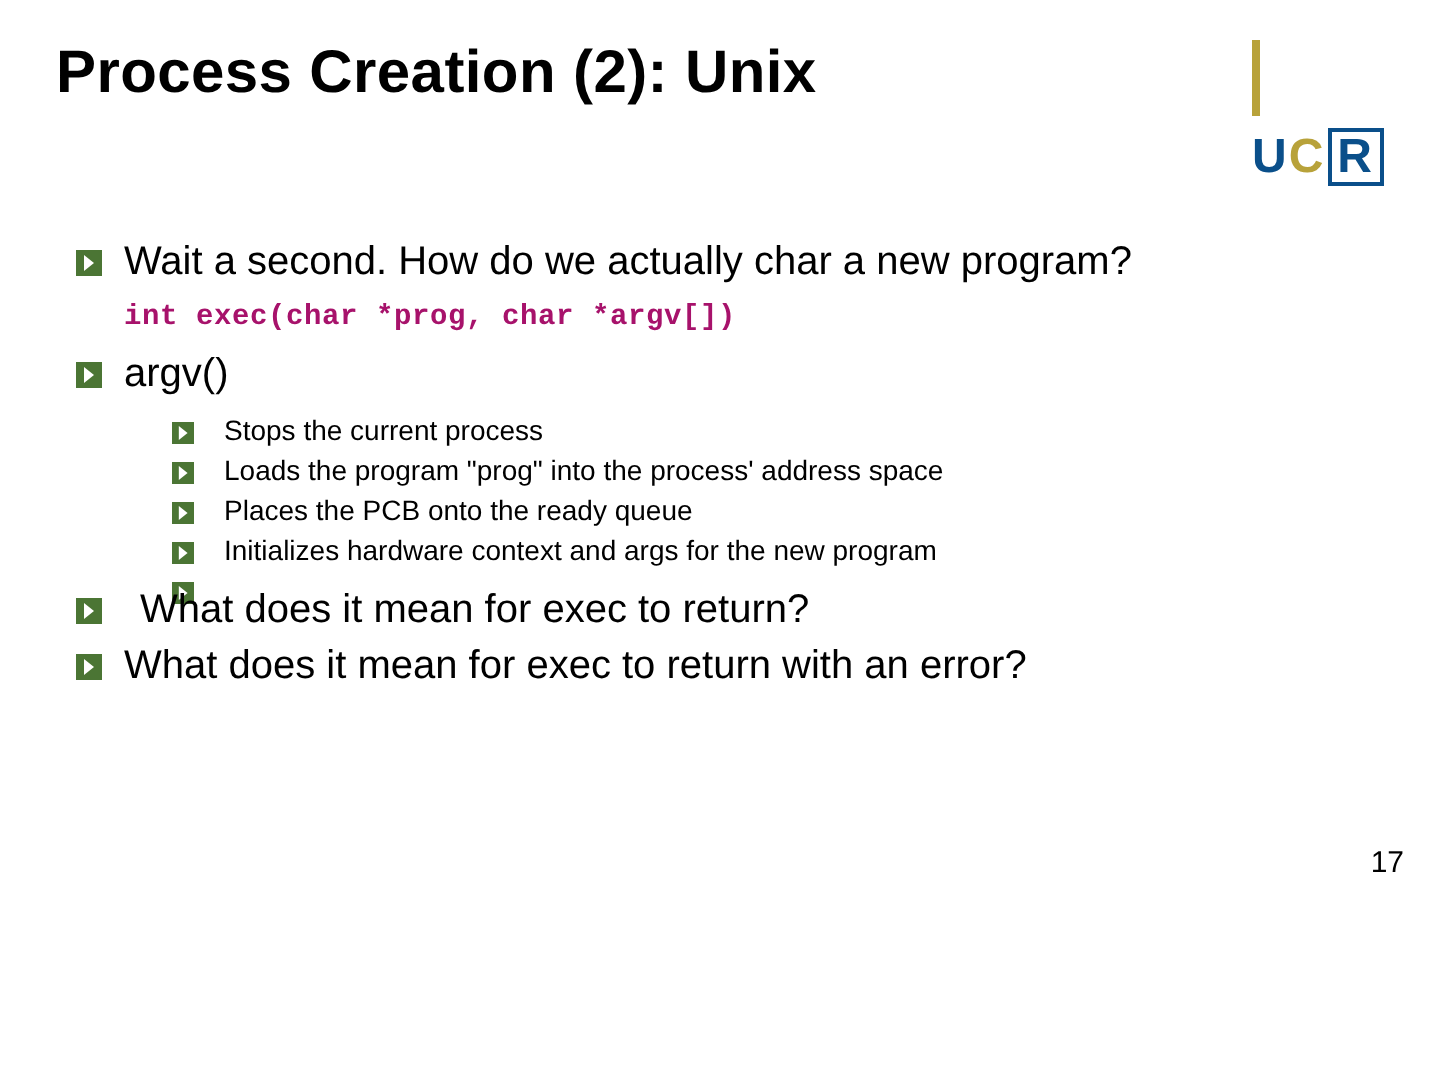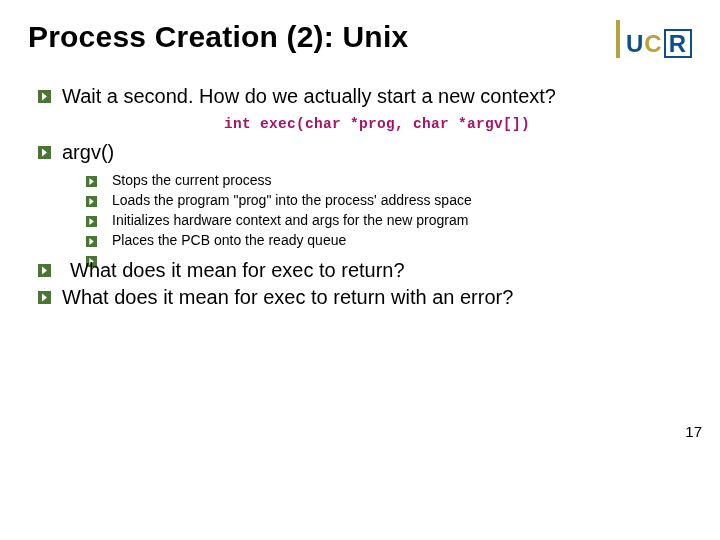--- a/index.html
+++ b/index.html
@@ -24,23 +24,24 @@
   }
   .title {
     font-size: 30px;
     font-weight: bold;
     letter-spacing: 0.2px;
     line-height: 1.1;
     padding-top: 2px;
   }
   .logo {
     display: flex;
-    align-items: flex-end;
+    align-items: flex-start;
     gap: 6px;
     padding-top: 2px;
+    flex-direction: column;
   }
   .logo-bar {
     width: 4px;
     height: 38px;
     background: #b8a23a;
   }
   .logo-text {
     font-size: 24px;
     font-weight: bold;
     letter-spacing: 1px;
@@ -75,21 +76,20 @@
   }
   .code-line {
     font-family: "Courier New", Courier, monospace;
     font-weight: bold;
     font-size: 14.5px;
     color: #a7126b;
     padding-left: 24px;
     margin-top: 2px;
     margin-bottom: 8px;
     letter-spacing: 0.3px;
-    text-align: center;
   }
   ul.lvl2 {
     margin-top: 6px;
     margin-left: 24px;
   }
   ul.lvl2 > li {
     position: relative;
     padding-left: 26px;
     font-size: 14px;
     line-height: 1.35;
@@ -127,21 +127,21 @@
   <div class="content">
     <ul class="lvl1">
 
       <li>
         <span class="bullet">
           <svg width="13" height="13" viewBox="0 0 13 13">
               <rect x="0" y="0" width="13" height="13" fill="#4b7534"></rect>
               <path d="M4 2.5 L9 6.5 L4 10.5 Z" fill="#fff"></path>
             </svg>
         </span>
-        <span>Wait a second.  How do we actually start a new context?</span>
+        <span>Wait a second.  How do we actually char a new program?</span>
       </li>
 
       <div class="code-line">int exec(char *prog, char *argv[])</div>
 
       <li>
         <span class="bullet">
           <svg width="13" height="13" viewBox="0 0 13 13">
               <rect x="0" y="0" width="13" height="13" fill="#4b7534"></rect>
               <path d="M4 2.5 L9 6.5 L4 10.5 Z" fill="#fff"></path>
             </svg>
@@ -167,30 +167,30 @@
             </span>
             <span>Loads the program "prog" into the process' address space</span>
           </li>
           <li>
             <span class="bullet">
               <svg width="11" height="11" viewBox="0 0 11 11">
                   <rect x="0" y="0" width="11" height="11" fill="#4b7534"></rect>
                   <path d="M3.4 2 L7.8 5.5 L3.4 9 Z" fill="#fff"></path>
                 </svg>
             </span>
+            <span>Places the PCB onto the ready queue</span>
+          </li>
+          <li>
+            <span class="bullet">
+              <svg width="11" height="11" viewBox="0 0 11 11">
+                  <rect x="0" y="0" width="11" height="11" fill="#4b7534"></rect>
+                  <path d="M3.4 2 L7.8 5.5 L3.4 9 Z" fill="#fff"></path>
+                </svg>
+            </span>
             <span>Initializes hardware context and args for the new program</span>
-          </li>
-          <li>
-            <span class="bullet">
-              <svg width="11" height="11" viewBox="0 0 11 11">
-                  <rect x="0" y="0" width="11" height="11" fill="#4b7534"></rect>
-                  <path d="M3.4 2 L7.8 5.5 L3.4 9 Z" fill="#fff"></path>
-                </svg>
-            </span>
-            <span>Places the PCB onto the ready queue</span>
           </li>
           <li>
             <span class="bullet">
               <svg width="11" height="11" viewBox="0 0 11 11">
                   <rect x="0" y="0" width="11" height="11" fill="#4b7534"></rect>
                   <path d="M3.4 2 L7.8 5.5 L3.4 9 Z" fill="#fff"></path>
                 </svg>
             </span>
           </li>
         </ul>

